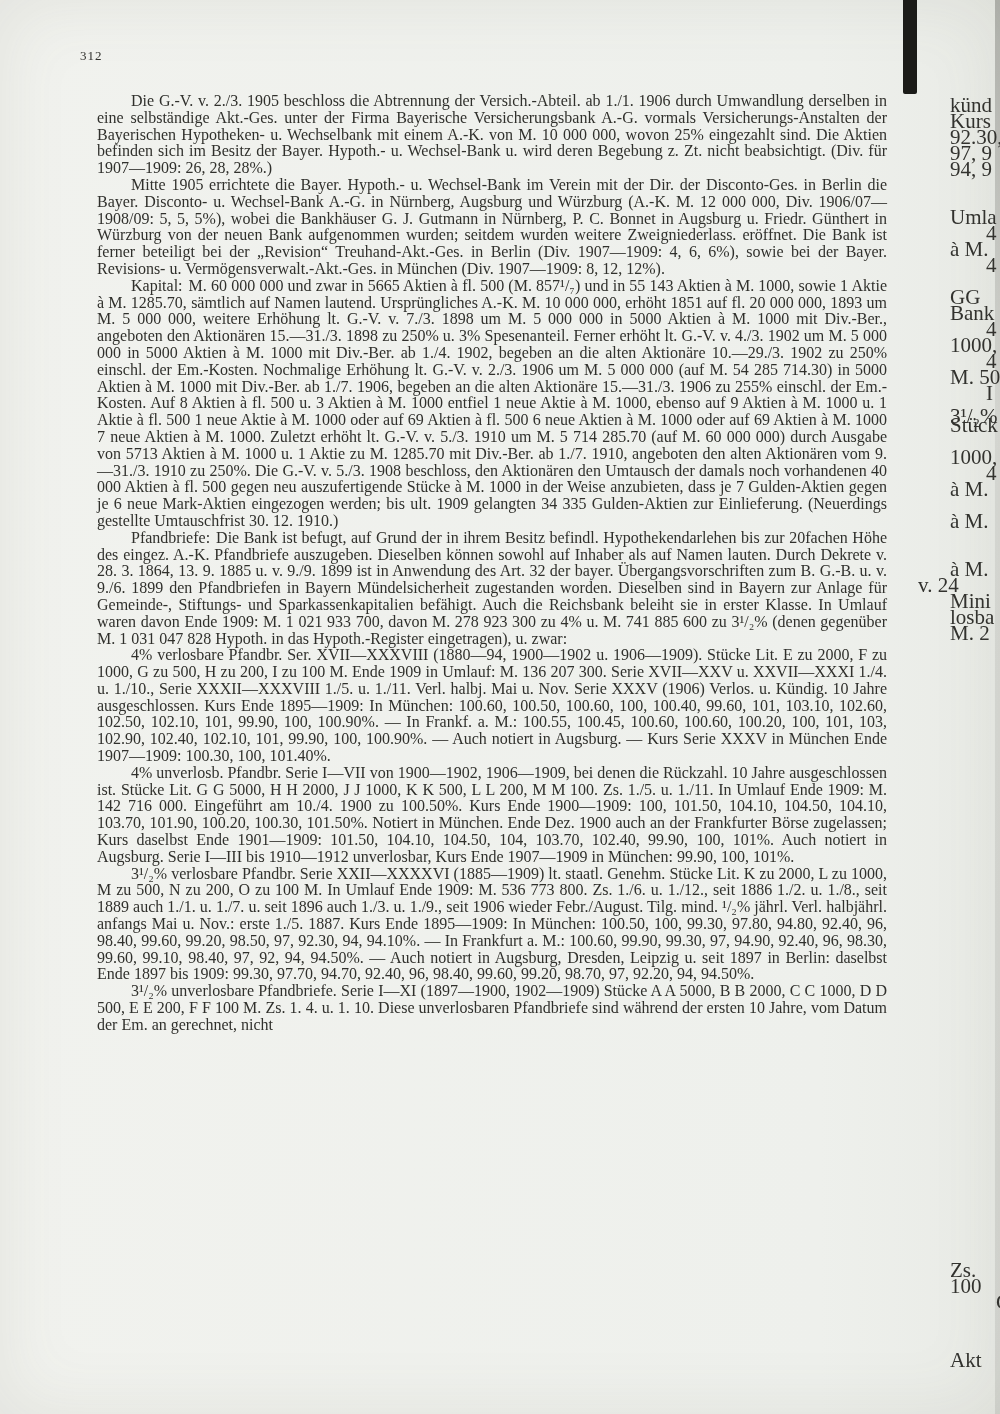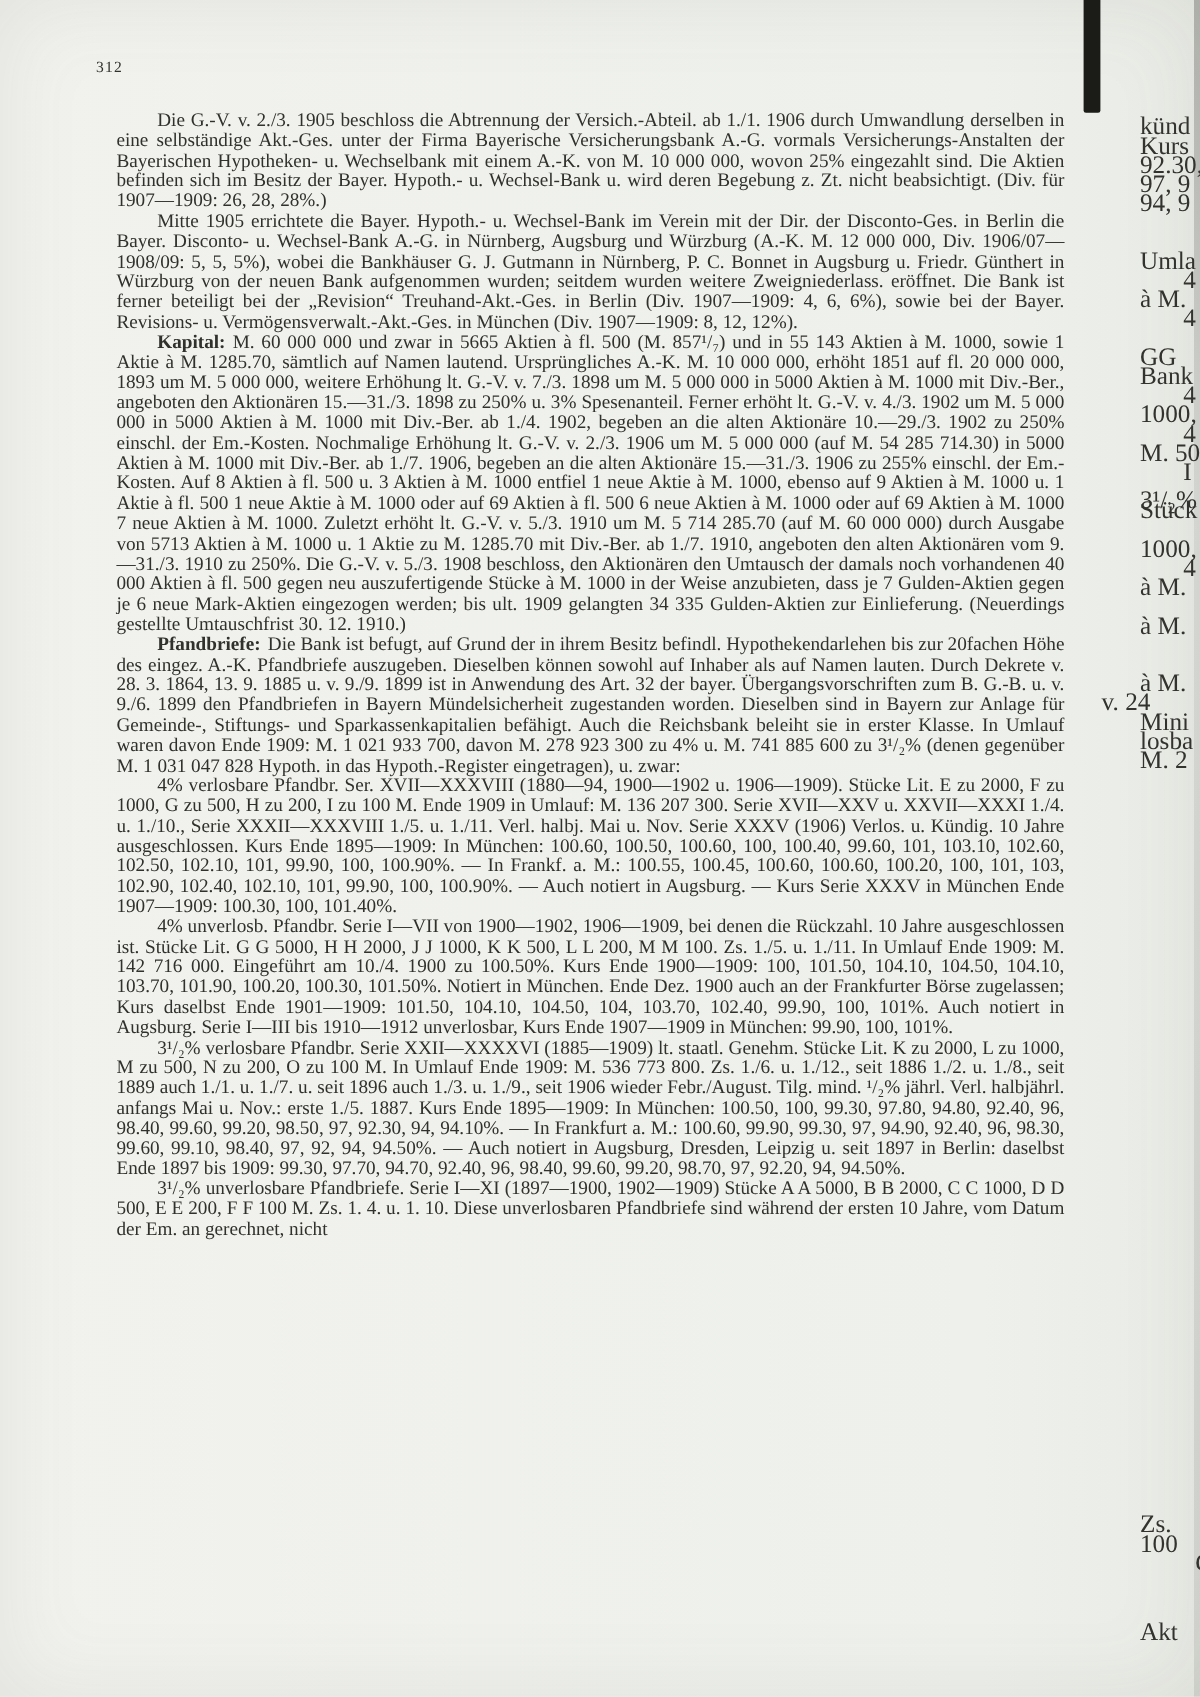--- a/index.html
+++ b/index.html
@@ -24,21 +24,21 @@
     position: absolute; left: 0; top: 1px; width: 100%;
     text-align: center; font-size: 16px; letter-spacing: 0.4px;
   }
   .body-text {
     position: absolute; top: 93px; left: 78px; width: 790px;
     font-size: 16px; line-height: 16.8px;
     text-align: justify;
     margin-left: 19px;
   }
   .para { margin: 0; text-indent: 34px; }
-  .lead { font-weight: bold; }
+  .lead { font-weight: normal; }
   .lead:not(:empty) { margin-right: 6px; }
   .frag {
     position: absolute; font-size: 21px; line-height: 16px;
     white-space: nowrap; color: #32322e;
   }
   .scan-bar {
     position: absolute; left: 903px; top: 0; width: 14px; height: 94px;
     background: #1b1b18; border-radius: 0 0 2px 2px;
   }
   .edge-shade {

